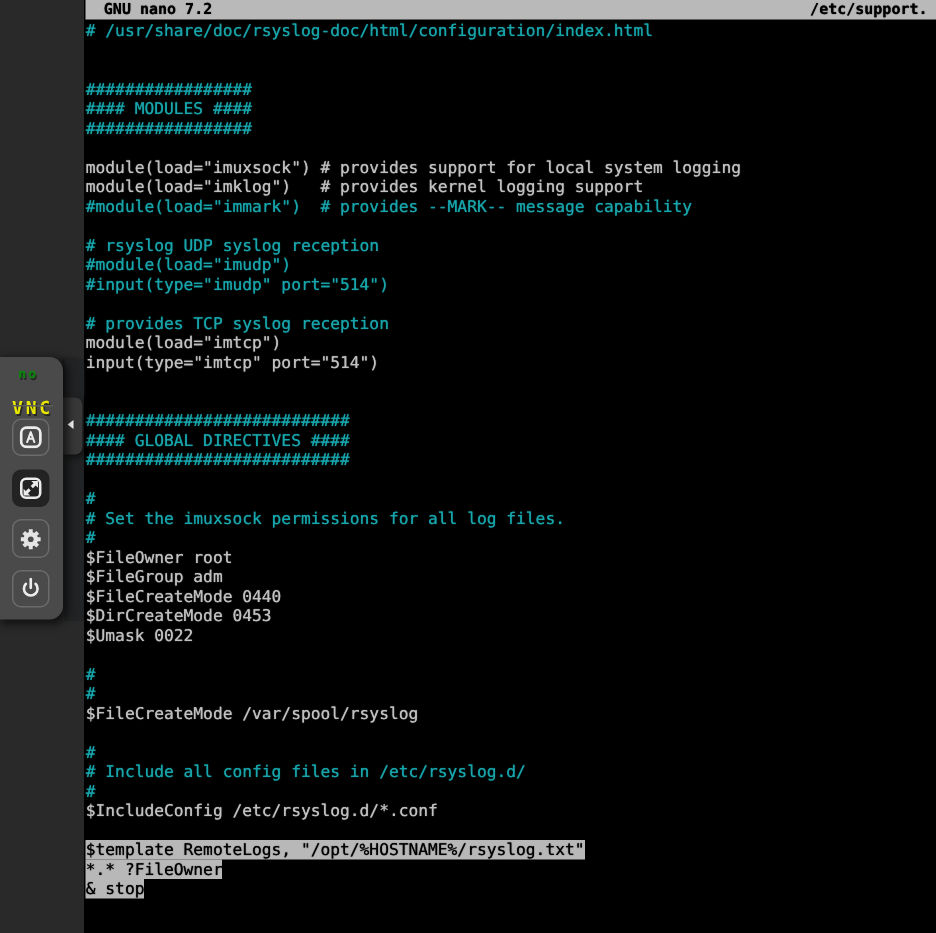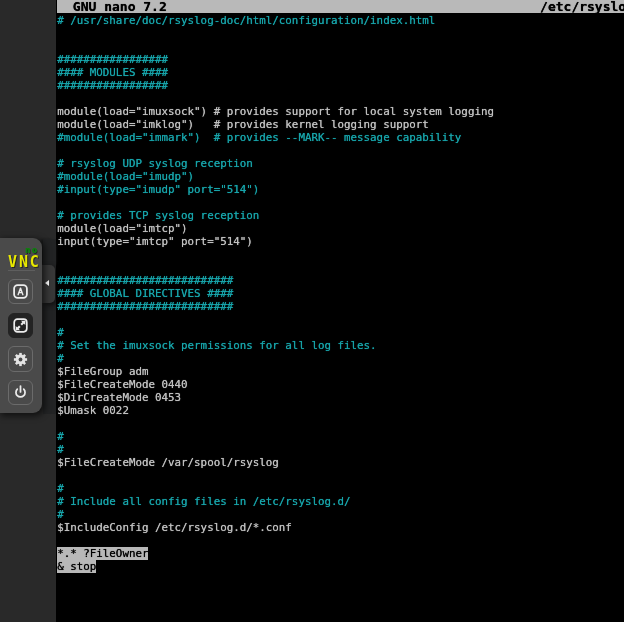--- a/index.html
+++ b/index.html
@@ -20,21 +20,21 @@
   }
   #titlebar {
     position: absolute;
     left: 1.2px; top: 0; right: 0; height: 13px;
     background: #b9b9b9;
   }
   #titlebar .tb-text {
     transform: translateZ(0);
     position: absolute;
     top: 0; height: 13px; line-height: 13px;
-    font-size: 13px; color: #000;
+    font-size: 10px; color: #000;
     font-weight: bold;
     white-space: pre;
   }
   #tb-left  { left: 0; }
   #tb-right { left: 482.9px; }
   #lines {
     transform: translateZ(0);
     position: absolute;
     left: 1.2px; top: 13.5px;
     font-size: 10.84px;
@@ -97,29 +97,29 @@
     position: absolute;
     left: 8px; top: 8px;
     font-weight: bold;
     line-height: 1;
   }
   #logo .l1 {
     display: block;
     color: #0f7f0f;
     font-size: 8.7px;
     letter-spacing: 1.4px;
-    margin-left: 17px;
+    margin-left: 4px;
     text-shadow: 0.4px 0 0 #0f7f0f, 1px 1px 0 rgba(30,30,30,0.9);
   }
   #logo .l2 {
     display: block;
     color: #e8e800;
-    font-size: 15px;
+    font-size: 12px;
     letter-spacing: 1.9px;
-    margin-top: 1px;
+    margin-top: 12px;
     text-shadow: 1px 1.2px 0 rgba(35,35,30,0.9);
   }
   #cb-sep {
     position: absolute;
     left: 8px; top: 32.5px;
     width: 26.5px; height: 1px;
     background: #5e5e5e;
   }
   .cb-btn {
     position: absolute;
@@ -140,21 +140,21 @@
   #btn-fullscreen { top: 75.2px; }
   #btn-settings { top: 108.9px; }
   #btn-power { top: 142.6px; }
 </style>
 </head>
 <body>
 
 <div id="terminal">
   <div id="titlebar">
     <span id="tb-left" class="tb-text">  GNU nano 7.2</span>
-    <span id="tb-right" class="tb-text">/etc/rsyslog.</span>
+    <span id="tb-right" class="tb-text">/etc/support.</span>
   </div>
   <div id="lines">
       <div class="ln"><span class="comment"># /usr/share/doc/rsyslog-doc/html/configuration/index.html</span></div>
       <div class="ln"></div>
       <div class="ln"></div>
       <div class="ln"><span class="comment">#################</span></div>
       <div class="ln"><span class="comment">#### MODULES ####</span></div>
       <div class="ln"><span class="comment">#################</span></div>
       <div class="ln"></div>
       <div class="ln"><span class="fg">module(load="imuxsock") # provides support for local system logging</span></div>
@@ -170,34 +170,36 @@
       <div class="ln"><span class="fg">input(type="imtcp" port="514")</span></div>
       <div class="ln"></div>
       <div class="ln"></div>
       <div class="ln"><span class="comment">###########################</span></div>
       <div class="ln"><span class="comment">#### GLOBAL DIRECTIVES ####</span></div>
       <div class="ln"><span class="comment">###########################</span></div>
       <div class="ln"></div>
       <div class="ln"><span class="comment">#</span></div>
       <div class="ln"><span class="comment"># Set the imuxsock permissions for all log files.</span></div>
       <div class="ln"><span class="comment">#</span></div>
+      <div class="ln"><span class="fg">$FileOwner root</span></div>
       <div class="ln"><span class="fg">$FileGroup adm</span></div>
       <div class="ln"><span class="fg">$FileCreateMode 0440</span></div>
       <div class="ln"><span class="fg">$DirCreateMode 0453</span></div>
       <div class="ln"><span class="fg">$Umask 0022</span></div>
       <div class="ln"></div>
       <div class="ln"><span class="comment">#</span></div>
       <div class="ln"><span class="comment">#</span></div>
       <div class="ln"><span class="fg">$FileCreateMode /var/spool/rsyslog</span></div>
       <div class="ln"></div>
       <div class="ln"><span class="comment">#</span></div>
       <div class="ln"><span class="comment"># Include all config files in /etc/rsyslog.d/</span></div>
       <div class="ln"><span class="comment">#</span></div>
       <div class="ln"><span class="fg">$IncludeConfig /etc/rsyslog.d/*.conf</span></div>
       <div class="ln"></div>
+      <div class="ln"><span class="selected">$template RemoteLogs, "/opt/%HOSTNAME%/rsyslog.txt"</span></div>
       <div class="ln"><span class="selected">*.* ?FileOwner</span></div>
       <div class="ln"><span class="selected">&amp; stop</span></div>
     </div>
 </div>
 
 <div id="control-bar">
   <div id="logo">
     <span class="l1">no</span>
     <span class="l2">VNC</span>
   </div>

